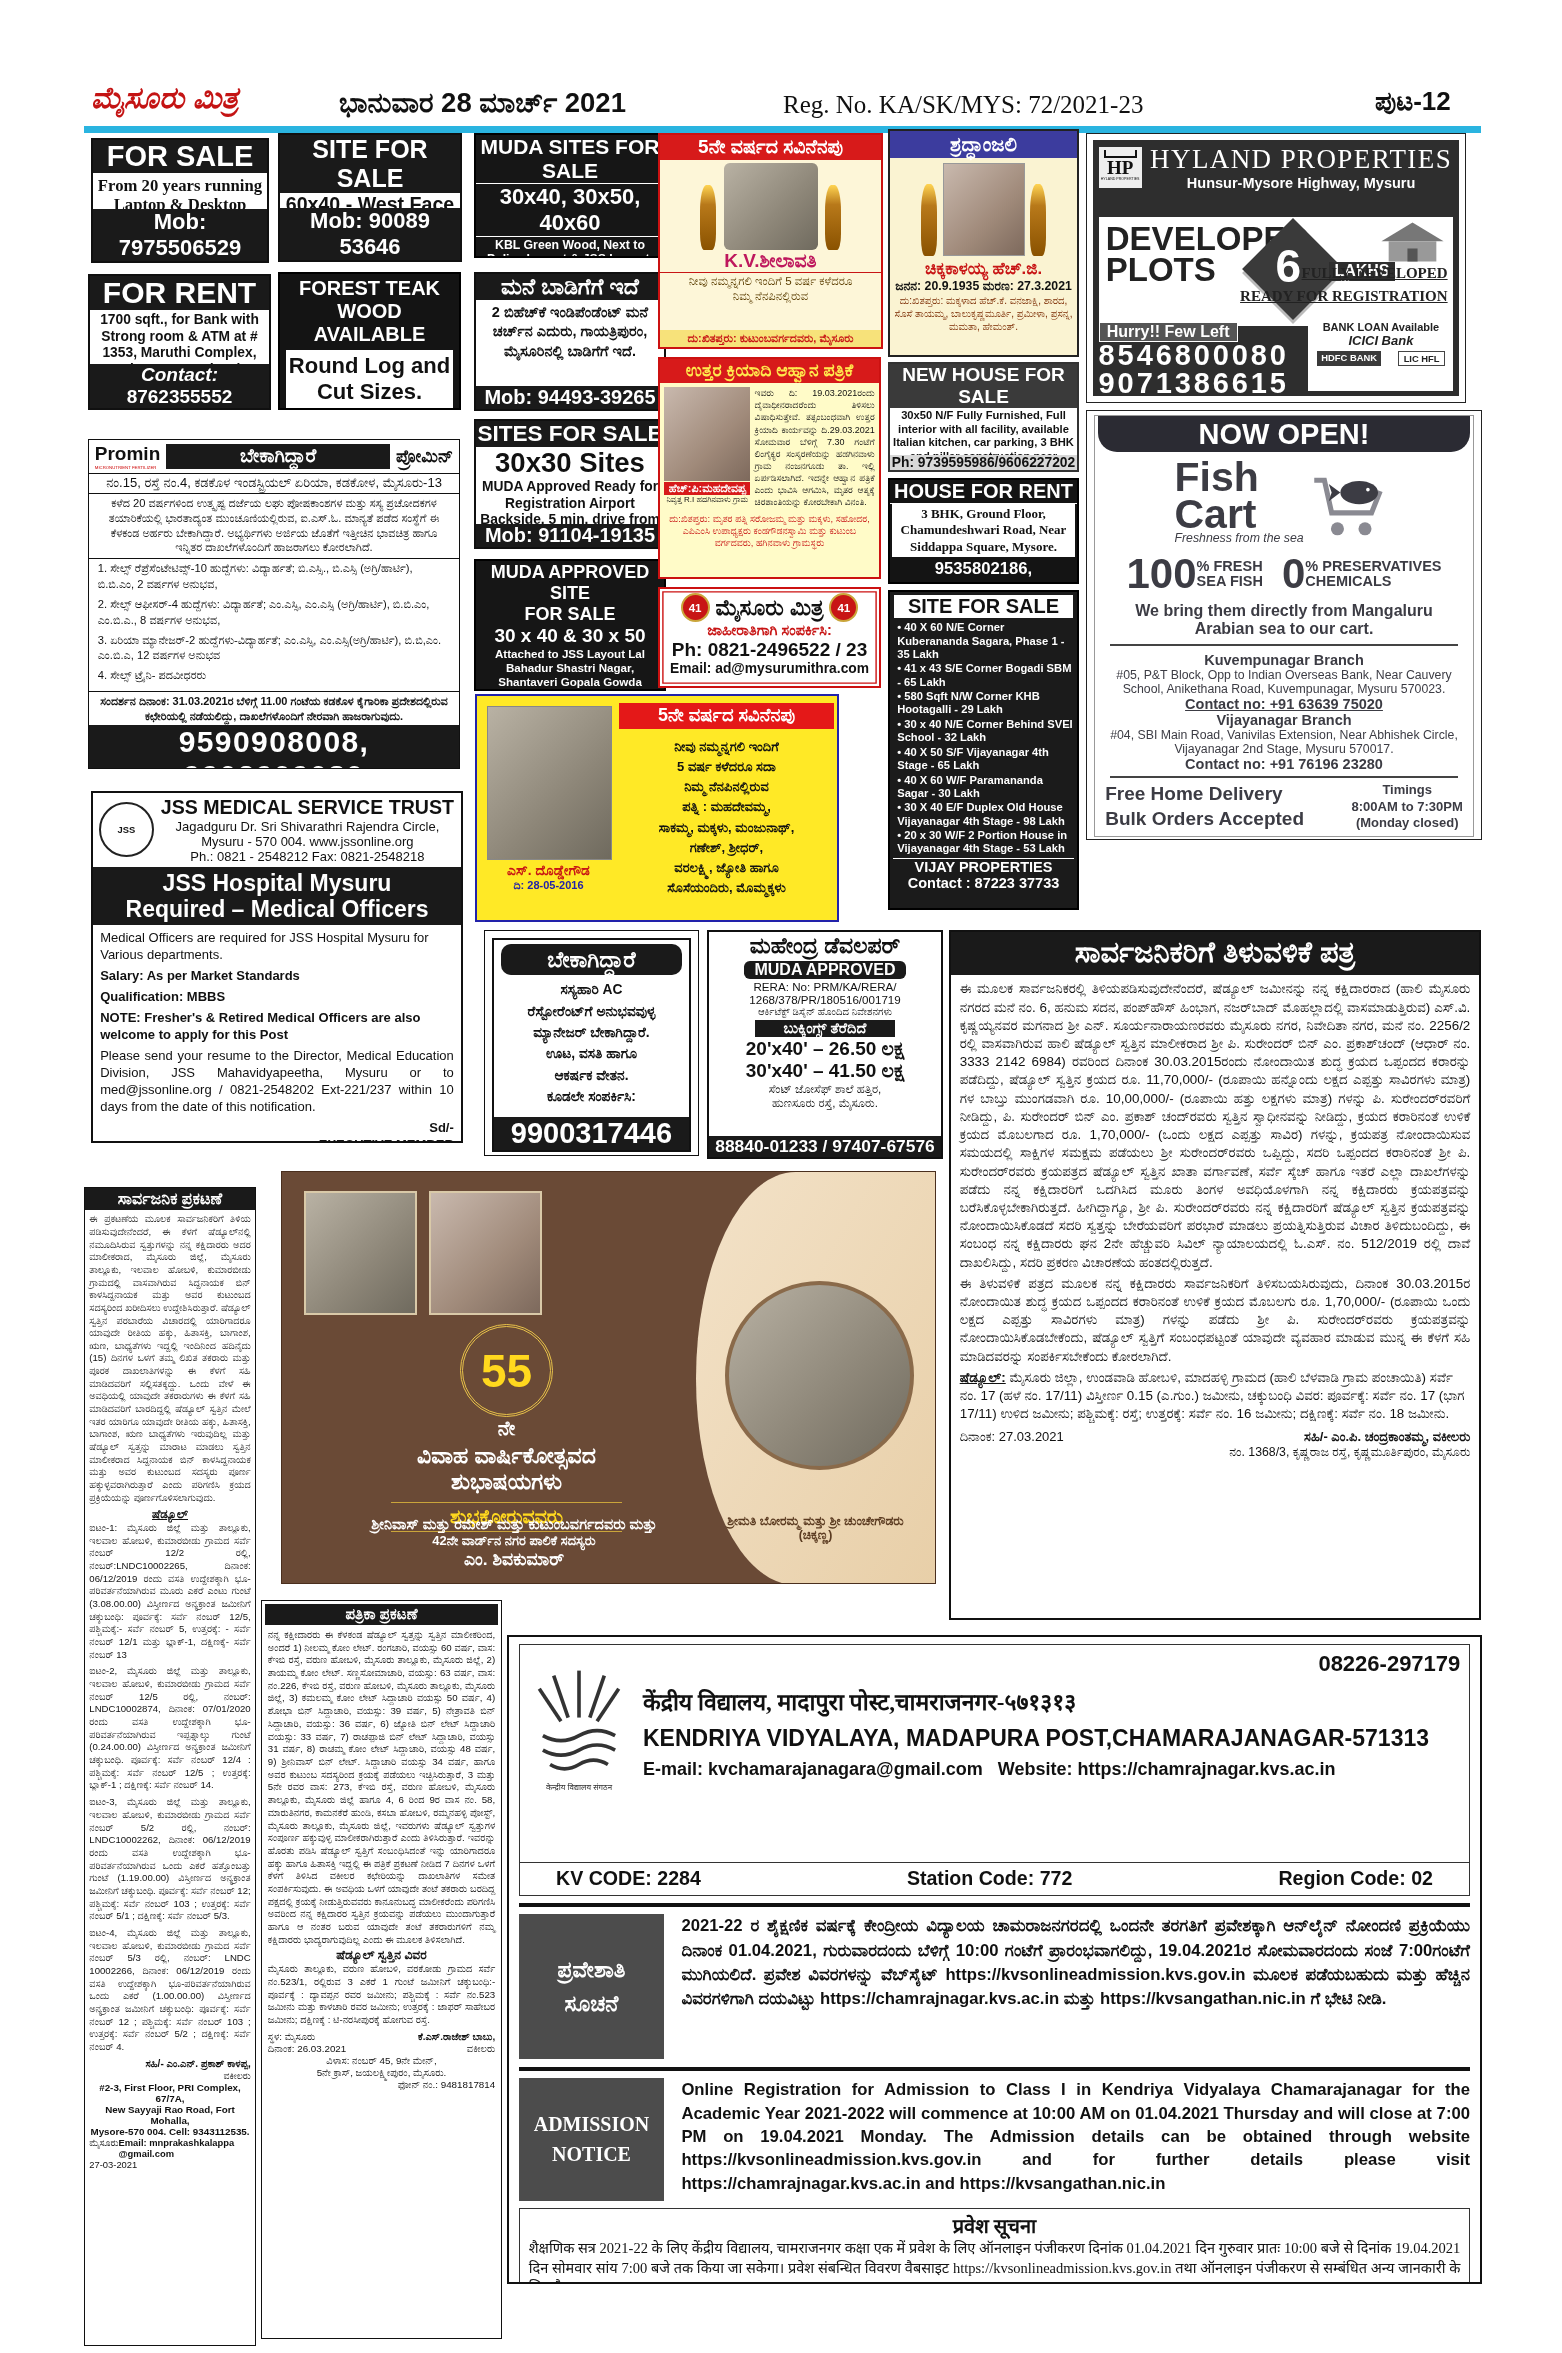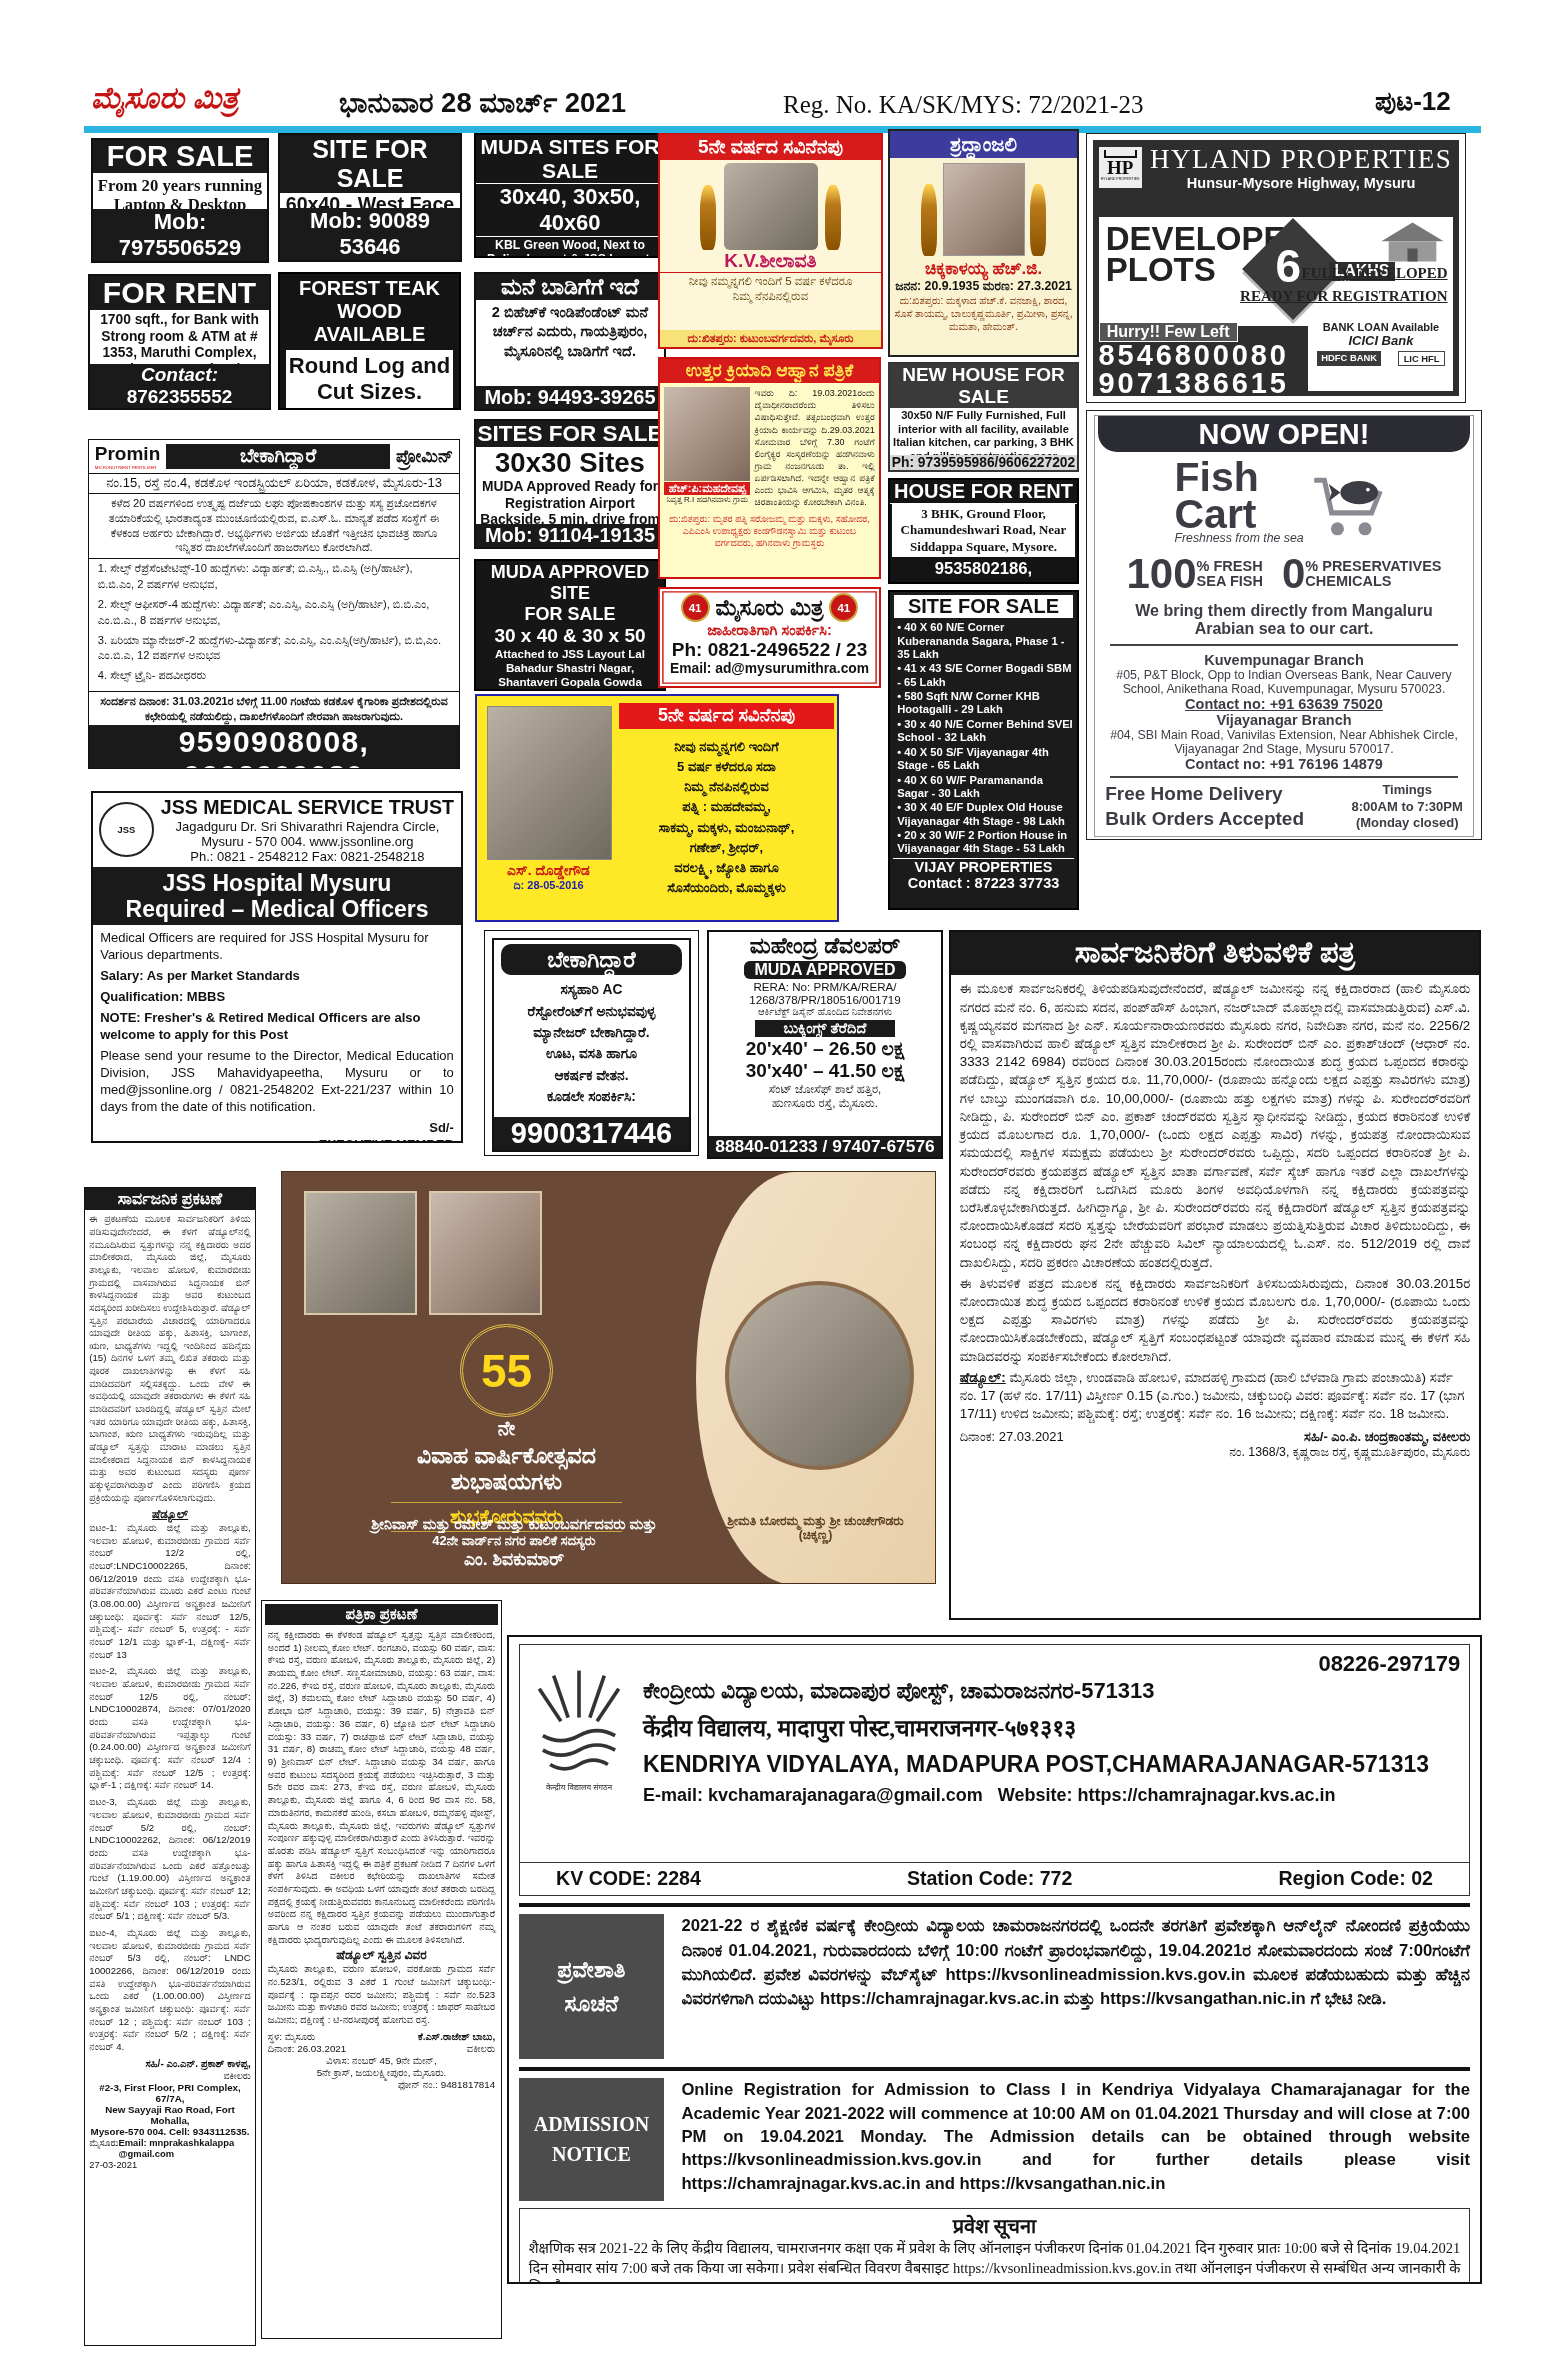--- a/index.html
+++ b/index.html
@@ -280,21 +280,21 @@
           </span>
         </div>
       </div>
       <div class="c bold" style="font-size:16px;margin-top:4.3px;padding:0 22px;">We bring them directly from Mangaluru Arabian sea to our cart.</div>
       <hr style="border:0.7px solid #444;margin:5.8px 14.5px;">
       <div class="c bold" style="font-size:14.5px;">Kuvempunagar Branch</div>
       <div class="c" style="font-size:12.3px;padding:0 10px;">#05, P&amp;T Block, Opp to Indian Overseas Bank, Near Cauvery School, Anikethana Road, Kuvempunagar, Mysuru 570023.</div>
       <div class="c bold" style="font-size:14.5px;text-decoration:underline;">Contact no: +91 63639 75020</div>
       <div class="c bold" style="font-size:14.5px;">Vijayanagar Branch</div>
       <div class="c" style="font-size:12.3px;padding:0 10px;">#04, SBI Main Road, Vanivilas Extension, Near Abhishek Circle, Vijayanagar 2nd Stage, Mysuru 570017.</div>
-      <div class="c bold" style="font-size:14.5px;">Contact no: +91 76196 14879</div>
+      <div class="c bold" style="font-size:14.5px;">Contact no: +91 76196 23280</div>
       <hr style="border:0.7px solid #444;margin:4.3px 14.5px;">
       <div style="display:flex;justify-content:space-between;padding:0 10px;">
         <div class="bold" style="font-size:19px;line-height:1.3;">
           <div>Free Home Delivery</div>
           <div>Bulk Orders Accepted</div>
         </div>
         <div class="bold c" style="font-size:13px;line-height:1.25;">
           <div>Timings</div>
           <div>8:00AM to 7:30PM</div>
           <div>(Monday closed)</div>
@@ -469,21 +469,20 @@
             <line x1="80" y1="70" x2="100" y2="12"></line>
           <line x1="40" y1="75" x2="10" y2="30"></line>
             <line x1="90" y1="75" x2="120" y2="30"></line>
           <path d="M15 95 q25 14 50 0 q25 -14 50 0"></path>
             <path d="M15 115 q25 14 50 0 q25 -14 50 0"></path>
             <path d="M25 135 q20 12 40 0 q20 -12 40 0"></path>
         </g>
         <text x="65" y="170" text-anchor="middle" font-size="11" fill="#333">केन्द्रीय विद्यालय संगठन</text>
       </svg>
       <div style="margin-left:123px;padding-top:33px;">
-        <div class="bold" style="font-size:22px;">ಕೇಂದ್ರೀಯ ವಿದ್ಯಾಲಯ, ಮಾದಾಪುರ ಪೋಸ್ಟ್, ಚಾಮರಾಜನಗರ-571313</div>
         <div class="bold serif" style="font-size:23px;margin-top:7.2px;">केंद्रीय विद्यालय, मादापुरा पोस्ट,चामराजनगर-५७१३१३</div>
         <div class="bold" style="font-size:23px;margin-top:7.2px;">KENDRIYA VIDYALAYA, MADAPURA POST,CHAMARAJANAGAR-571313</div>
         <div style="font-size:18px;margin-top:7.2px;">
           <span class="bold">E-mail: kvchamarajanagara@gmail.com</span>&nbsp;&nbsp;
           <span class="bold">Website: https://chamrajnagar.kvs.ac.in</span>
         </div>
       </div>
     </div>
     <div style="display:flex;justify-content:space-between;border:1.4px solid #333;border-top:none;font-size:19.6px;font-weight:bold;padding:4.3px 36px;">
       <span>KV CODE: 2284</span>

